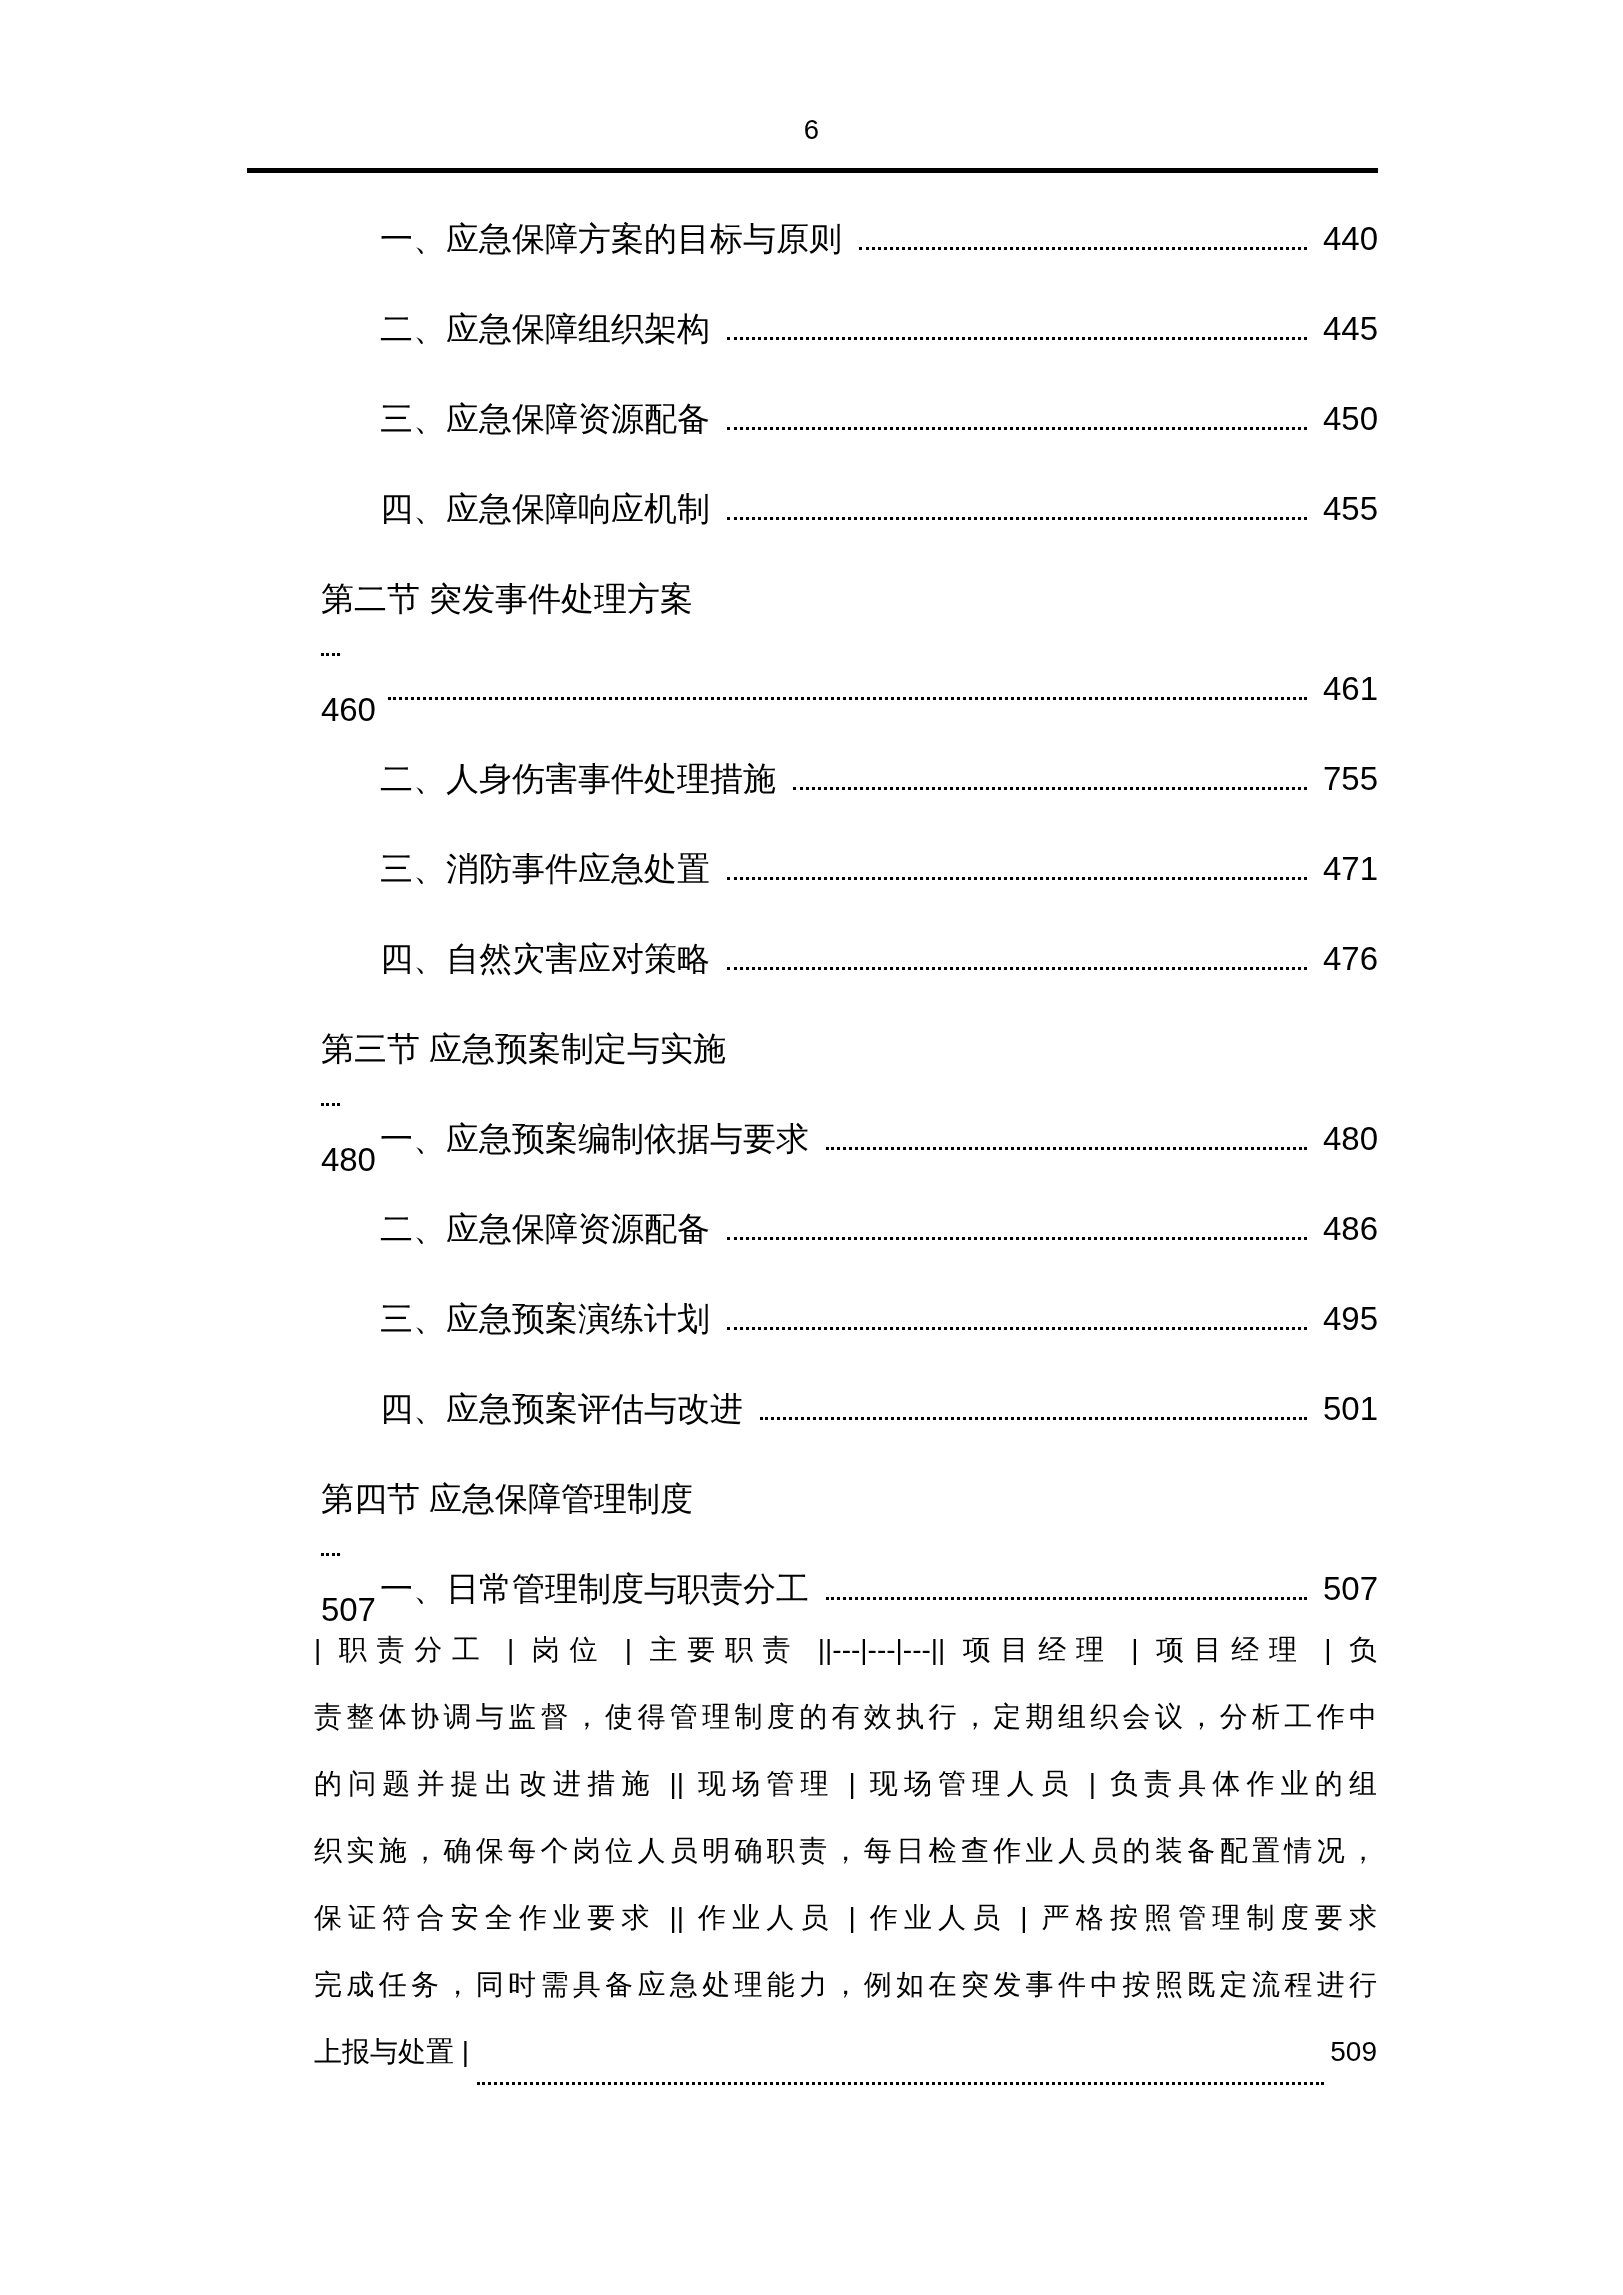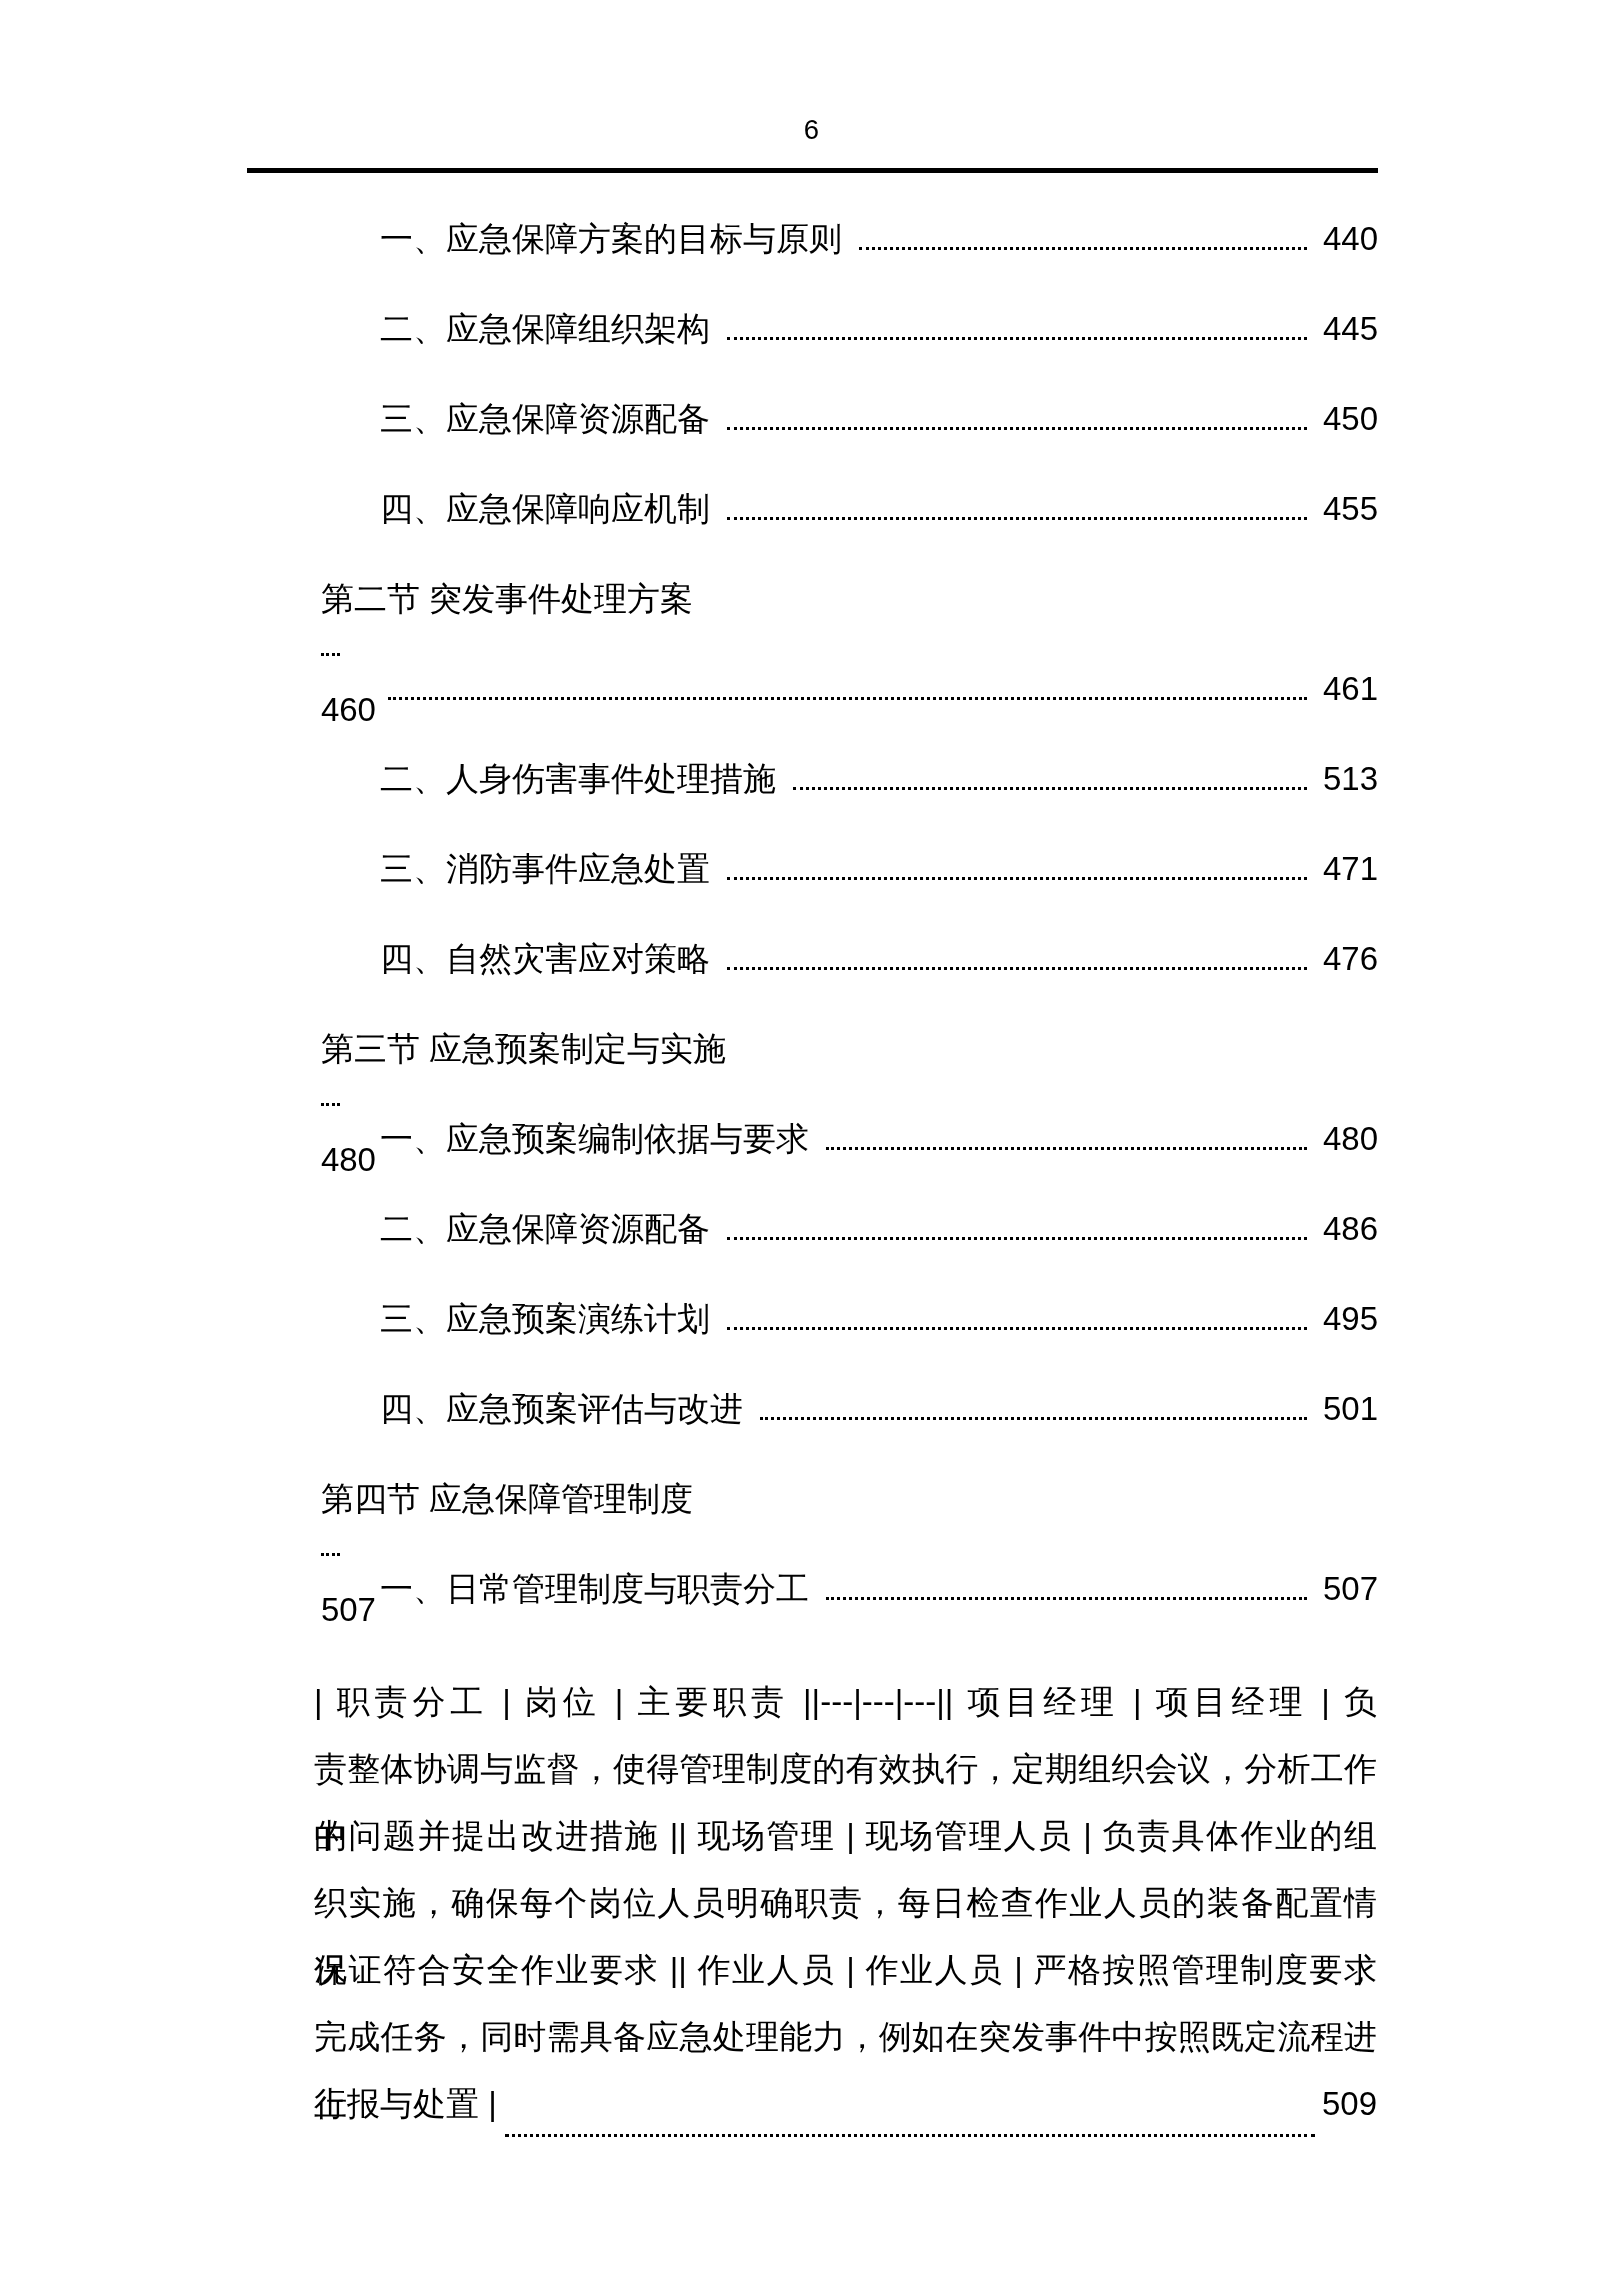--- a/index.html
+++ b/index.html
@@ -60,23 +60,23 @@
     border-bottom: 3.3px dotted #000000;
     margin: 0 6.5px 0 7.9px;
   }
   .tlabel { flex: 0 0 auto; }
   .tpage  { flex: 0 0 auto; }
 
   
   .para {
     position: absolute;
     left: 314px;
-    top: 1668px;
+    top: 1616px;
     width: 1063px;
-    font-size: 33px;
+    font-size: 28px;
   }
   .pline {
     height: 67px;
     line-height: 67px;
     text-align: justify;
     text-align-last: justify;
     text-justify: inter-character;
   }
   .pline-last {
     display: flex;
@@ -125,21 +125,21 @@
   </div>
 
   <div class="trow sub">
     <span class="leader"></span>
     <span class="tpage">461</span>
   </div>
 
   <div class="trow sub">
     <span class="tlabel">二、人身伤害事件处理措施</span>
     <span class="leader"></span>
-    <span class="tpage">513</span>
+    <span class="tpage">755</span>
   </div>
 
   <div class="trow sub">
     <span class="tlabel">三、消防事件应急处置</span>
     <span class="leader"></span>
     <span class="tpage">471</span>
   </div>
 
   <div class="trow sub">
     <span class="tlabel">四、自然灾害应对策略</span>

